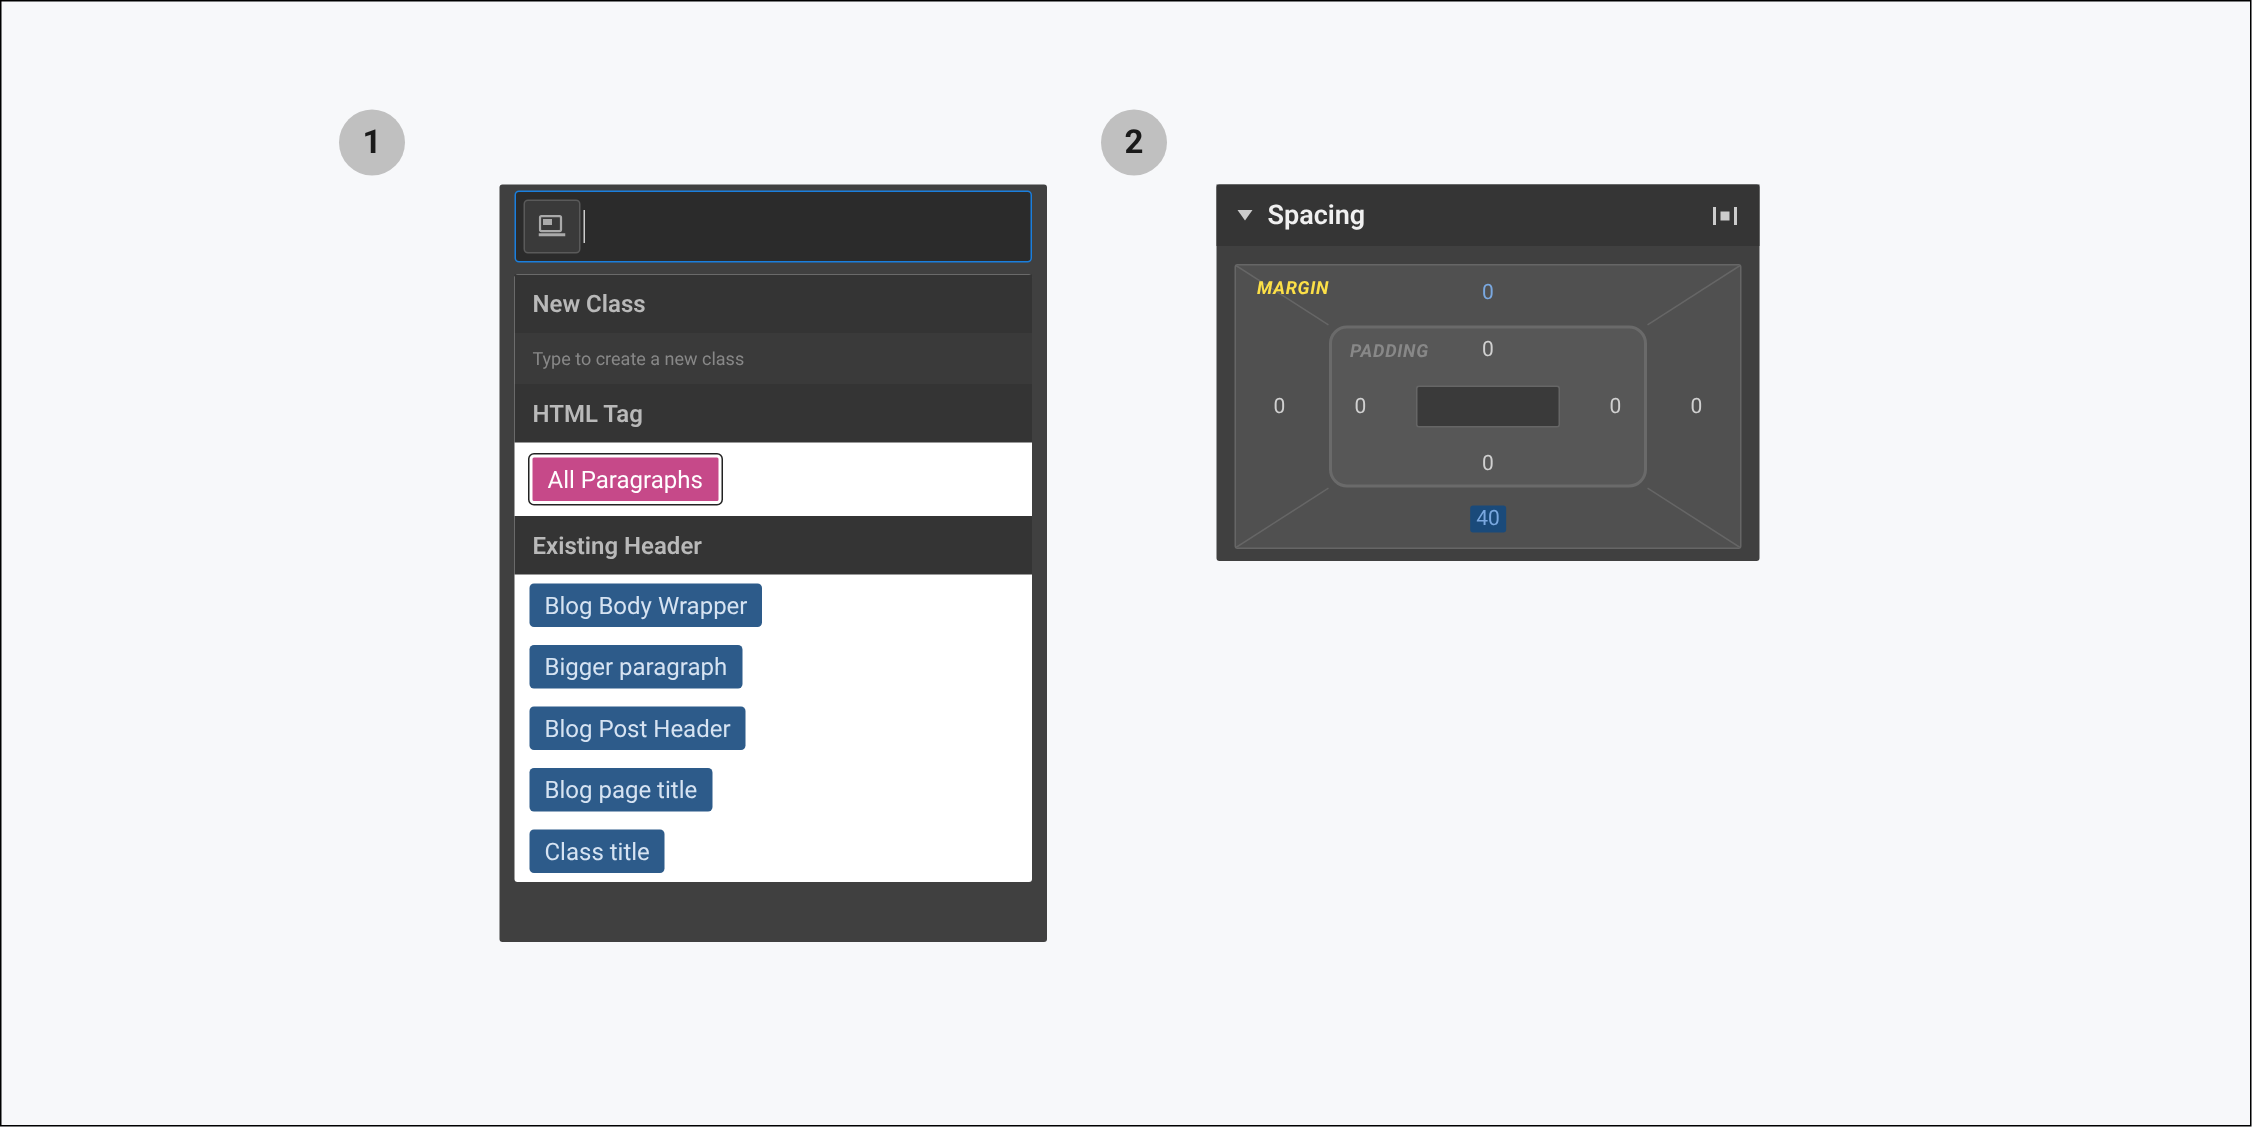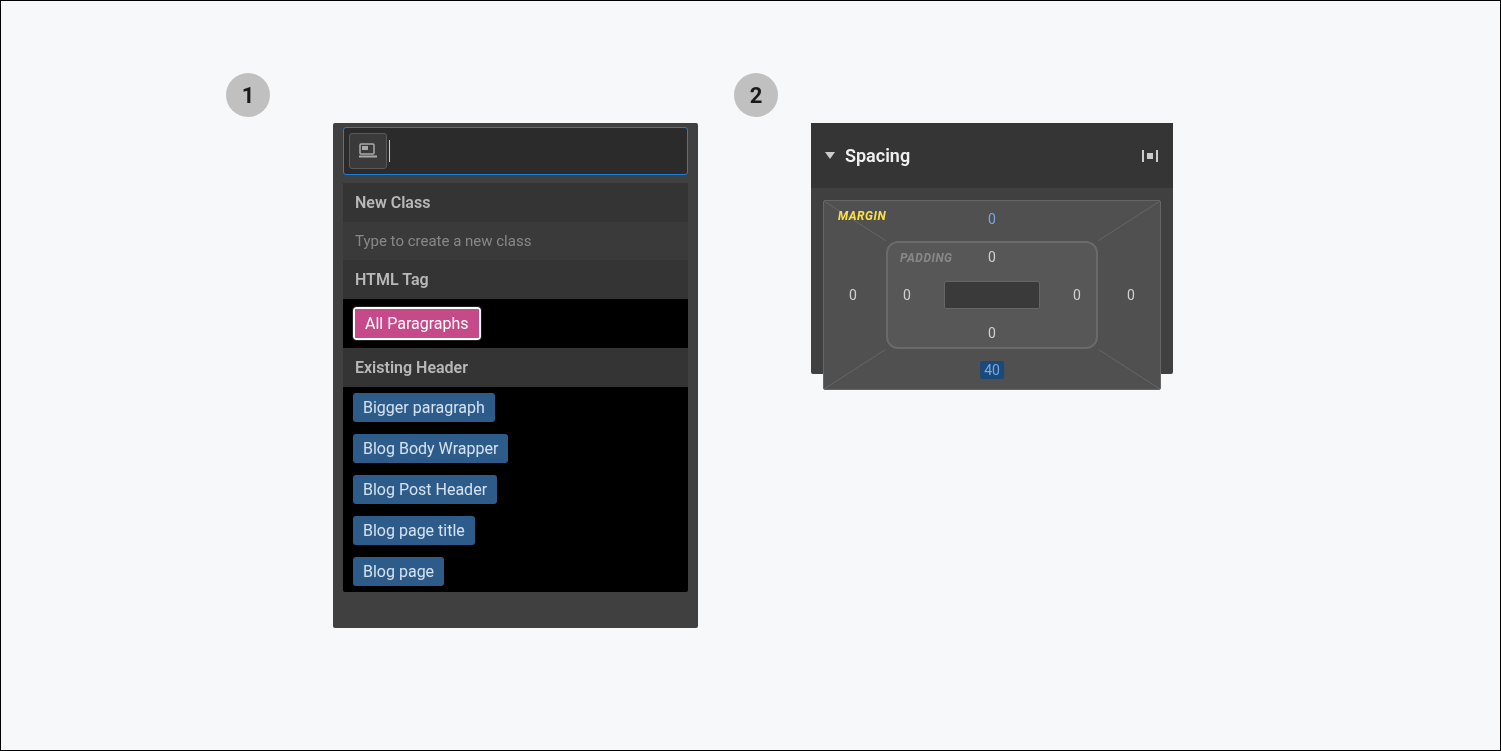--- a/index.html
+++ b/index.html
@@ -61,32 +61,32 @@
       font-size: 16px;
       padding-left: 8px;
       height: 100%;
     }
     .cursor-line {
       width: 1px;
       height: 22px;
       background: #ccc;
       margin-left: 2px;
     }
-    .selector-list { margin: 4px 10px 0; background: #000000; border-radius: 2px; }
+    .selector-list { margin: 4px 10px 0; background: #ffffff; border-radius: 2px; }
     .section-header {
       padding: 10px 12px;
       background: #343434;
       color: #b9b9b9;
       font-size: 16px;
       font-weight: 600;
     }
     .section-hint {
       padding: 10px 12px;
       color: #888;
-      font-size: 15px;
+      font-size: 12px;
       background: #3a3a3a;
     }
     .tag-row { padding: 8px 10px; }
     .pink-tag {
       display: inline-block;
       background: #c64989;
       color: #fff;
       font-size: 16px;
       padding: 5px 10px;
       border-radius: 3px;
@@ -101,21 +101,21 @@
       font-size: 16px;
       padding: 5px 10px;
       border-radius: 3px;
     }
     
     .panel-2 { left: 810px; top: 122px; width: 362px; height: 251px; background: #404040; }
     .spacing-header {
       display: flex;
       align-items: center;
       justify-content: space-between;
-      padding: 22px 14px;
+      padding: 10px 14px;
       background: #353535;
     }
     .spacing-header-left { display: flex; align-items: center; gap: 10px; }
     .spacing-title { color: #f0f0f0; font-size: 18px; font-weight: 600; }
     .spacing-reset-btn { display: flex; align-items: center; justify-content: center; }
     .spacing-box {
       margin: 12px;
       position: relative;
       height: 190px;
       background: #505050;
@@ -213,33 +213,33 @@
     <div class="section-header">New Class</div>
     <div class="section-hint">Type to create a new class</div>
 
     <div class="section-header">HTML Tag</div>
     <div class="tag-row">
       <span class="pink-tag">All Paragraphs</span>
     </div>
 
     <div class="section-header">Existing Header</div>
     <div class="class-row">
+      <span class="blue-class">Blog Body Wrapper</span>
+    </div>
+    <div class="class-row">
       <span class="blue-class">Bigger paragraph</span>
     </div>
     <div class="class-row">
-      <span class="blue-class">Blog Body Wrapper</span>
-    </div>
-    <div class="class-row">
       <span class="blue-class">Blog Post Header</span>
     </div>
     <div class="class-row">
       <span class="blue-class">Blog page title</span>
     </div>
     <div class="class-row">
-      <span class="blue-class">Blog page</span>
+      <span class="blue-class">Class title</span>
     </div>
   </div>
 </div>
 
 <div class="panel panel-2">
   <div class="spacing-header">
     <div class="spacing-header-left">
       <div class="triangle-dn"></div>
       <div class="spacing-title">Spacing</div>
     </div>

